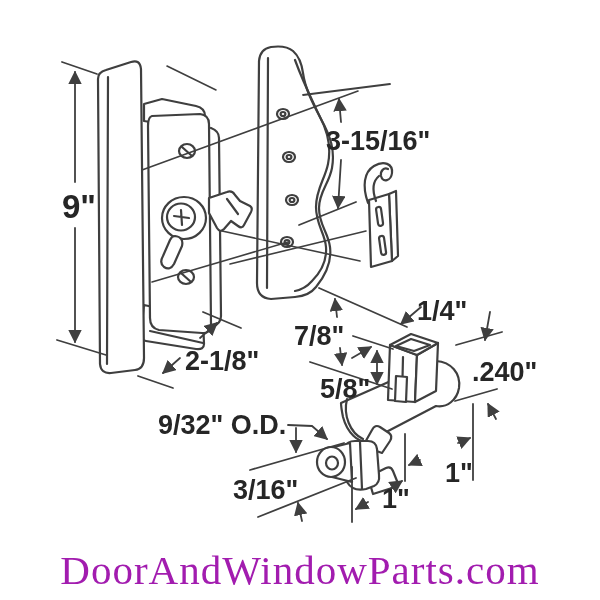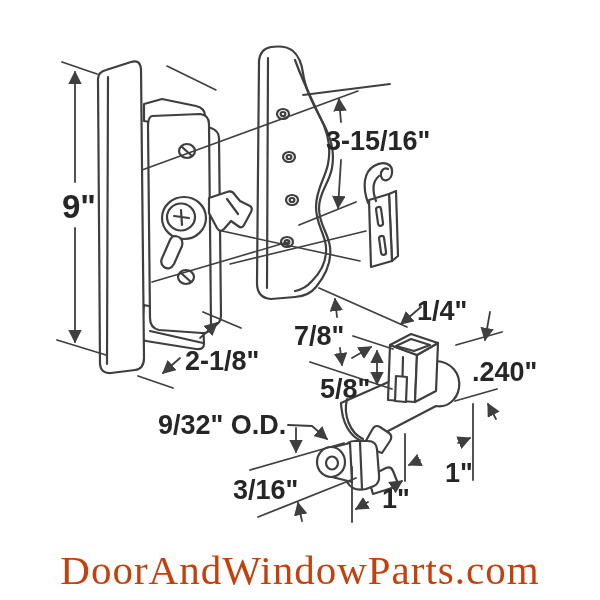--- a/index.html
+++ b/index.html
@@ -14,21 +14,21 @@
     fill:#262626;
   }
   .watermark{
     position:absolute;
     left:50%;
     bottom:6px;
     transform:translateX(-50%);
     font-family:"Liberation Serif",serif;
     font-size:41px;
     letter-spacing:1px;
-    color:#c2410c;
+    color:#a21caf;
     white-space:nowrap;
     user-select:none;
   }
 </style>
 </head>
 <body>
 
 <div id="stage">
   <svg id="drawing" width="600" height="600" viewBox="0 0 600 600">
     <defs>

